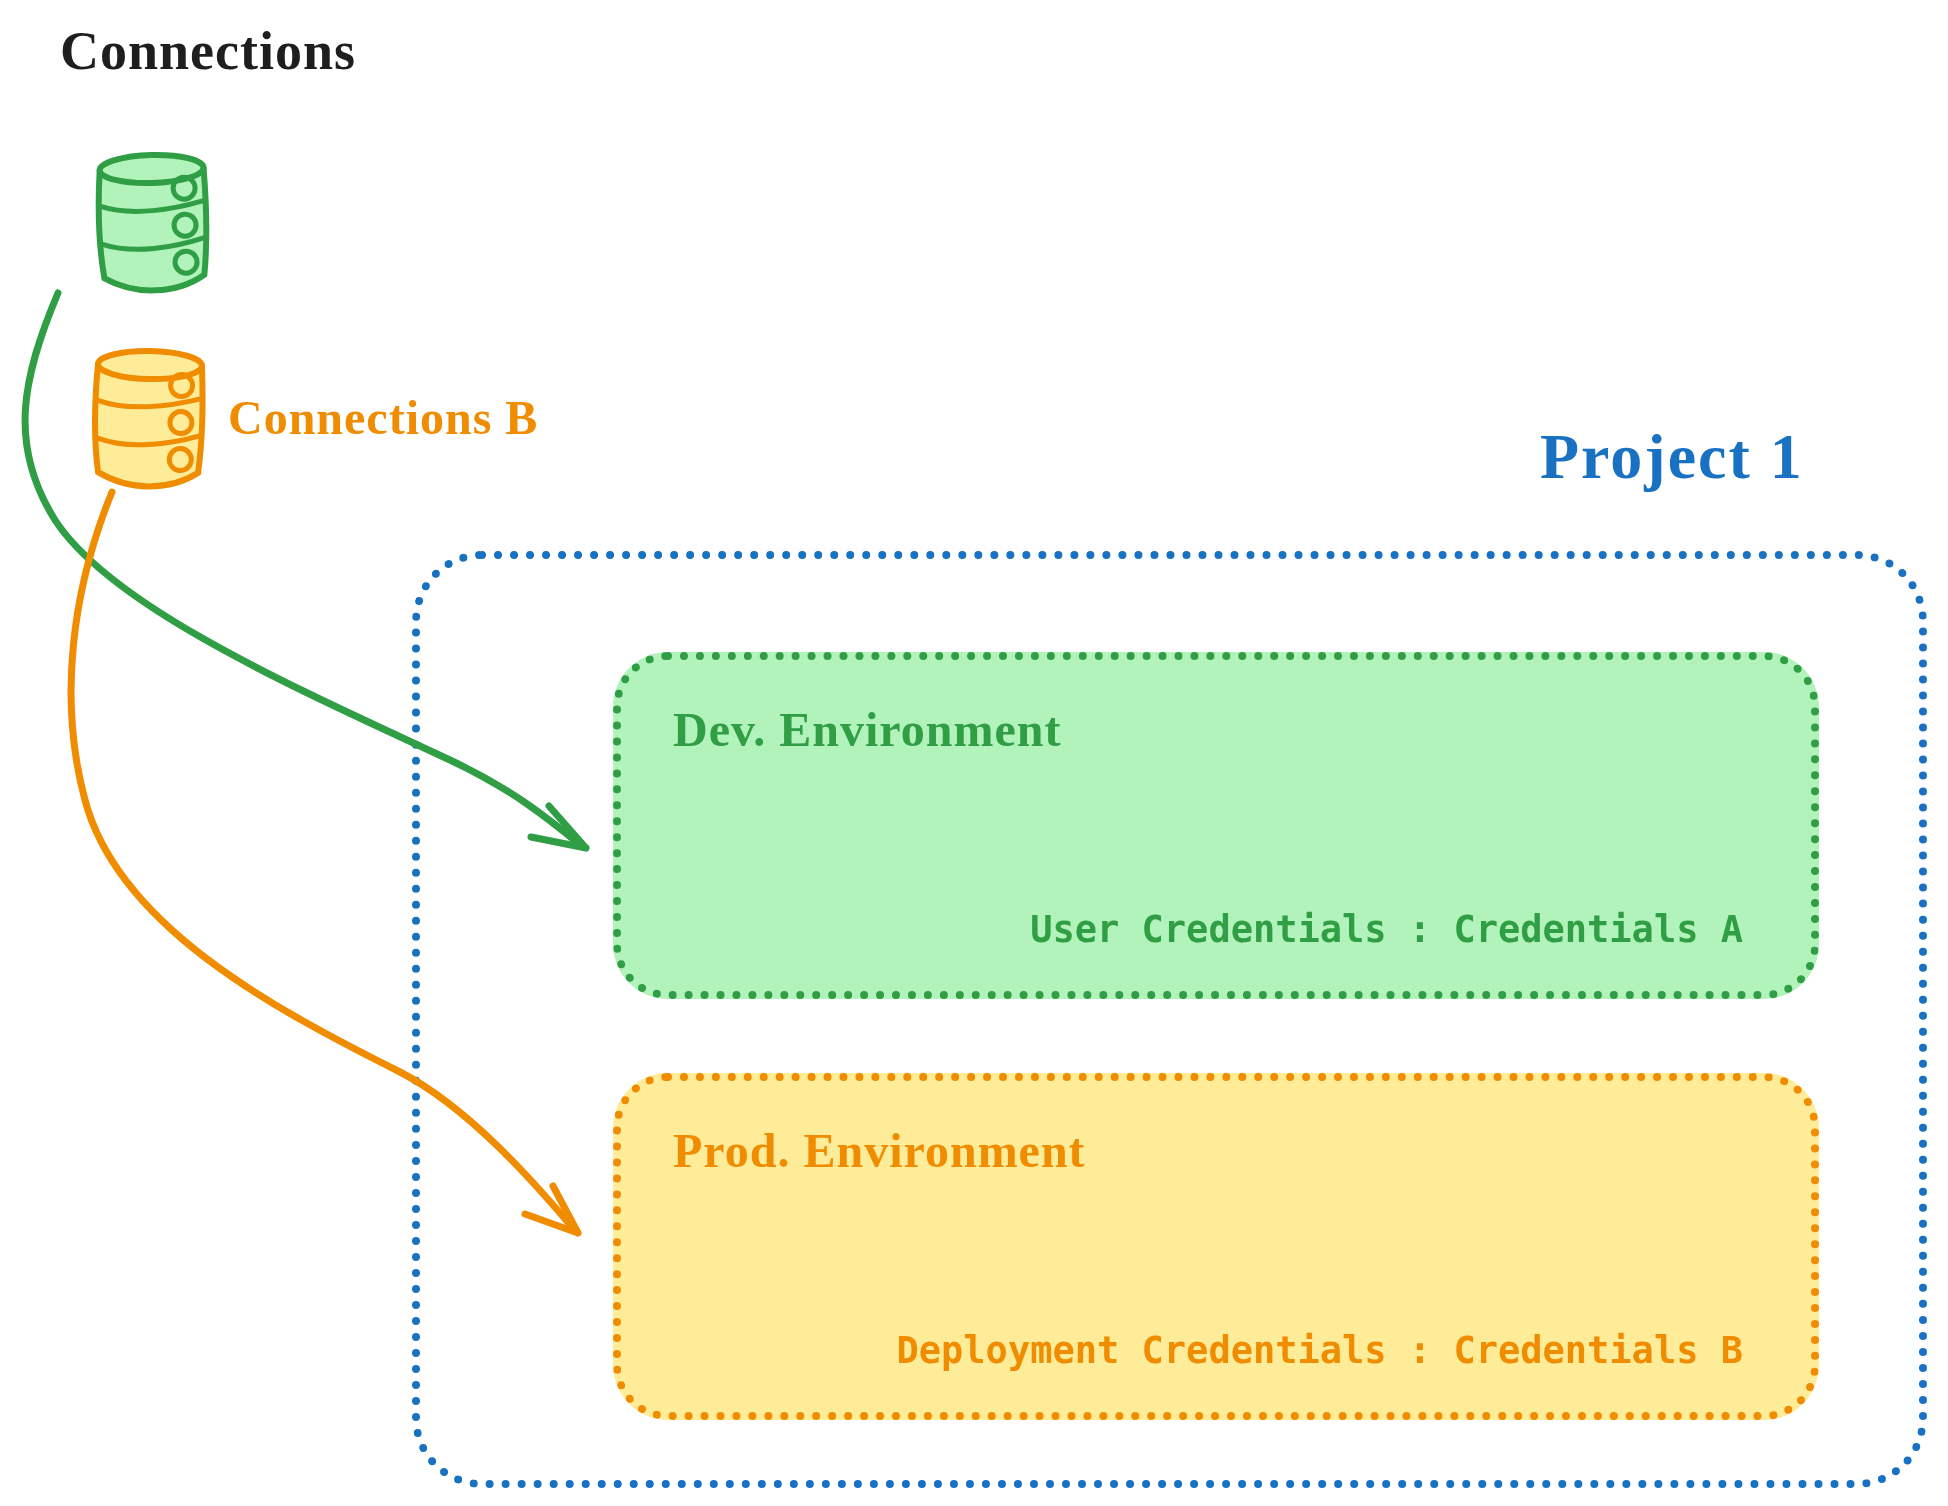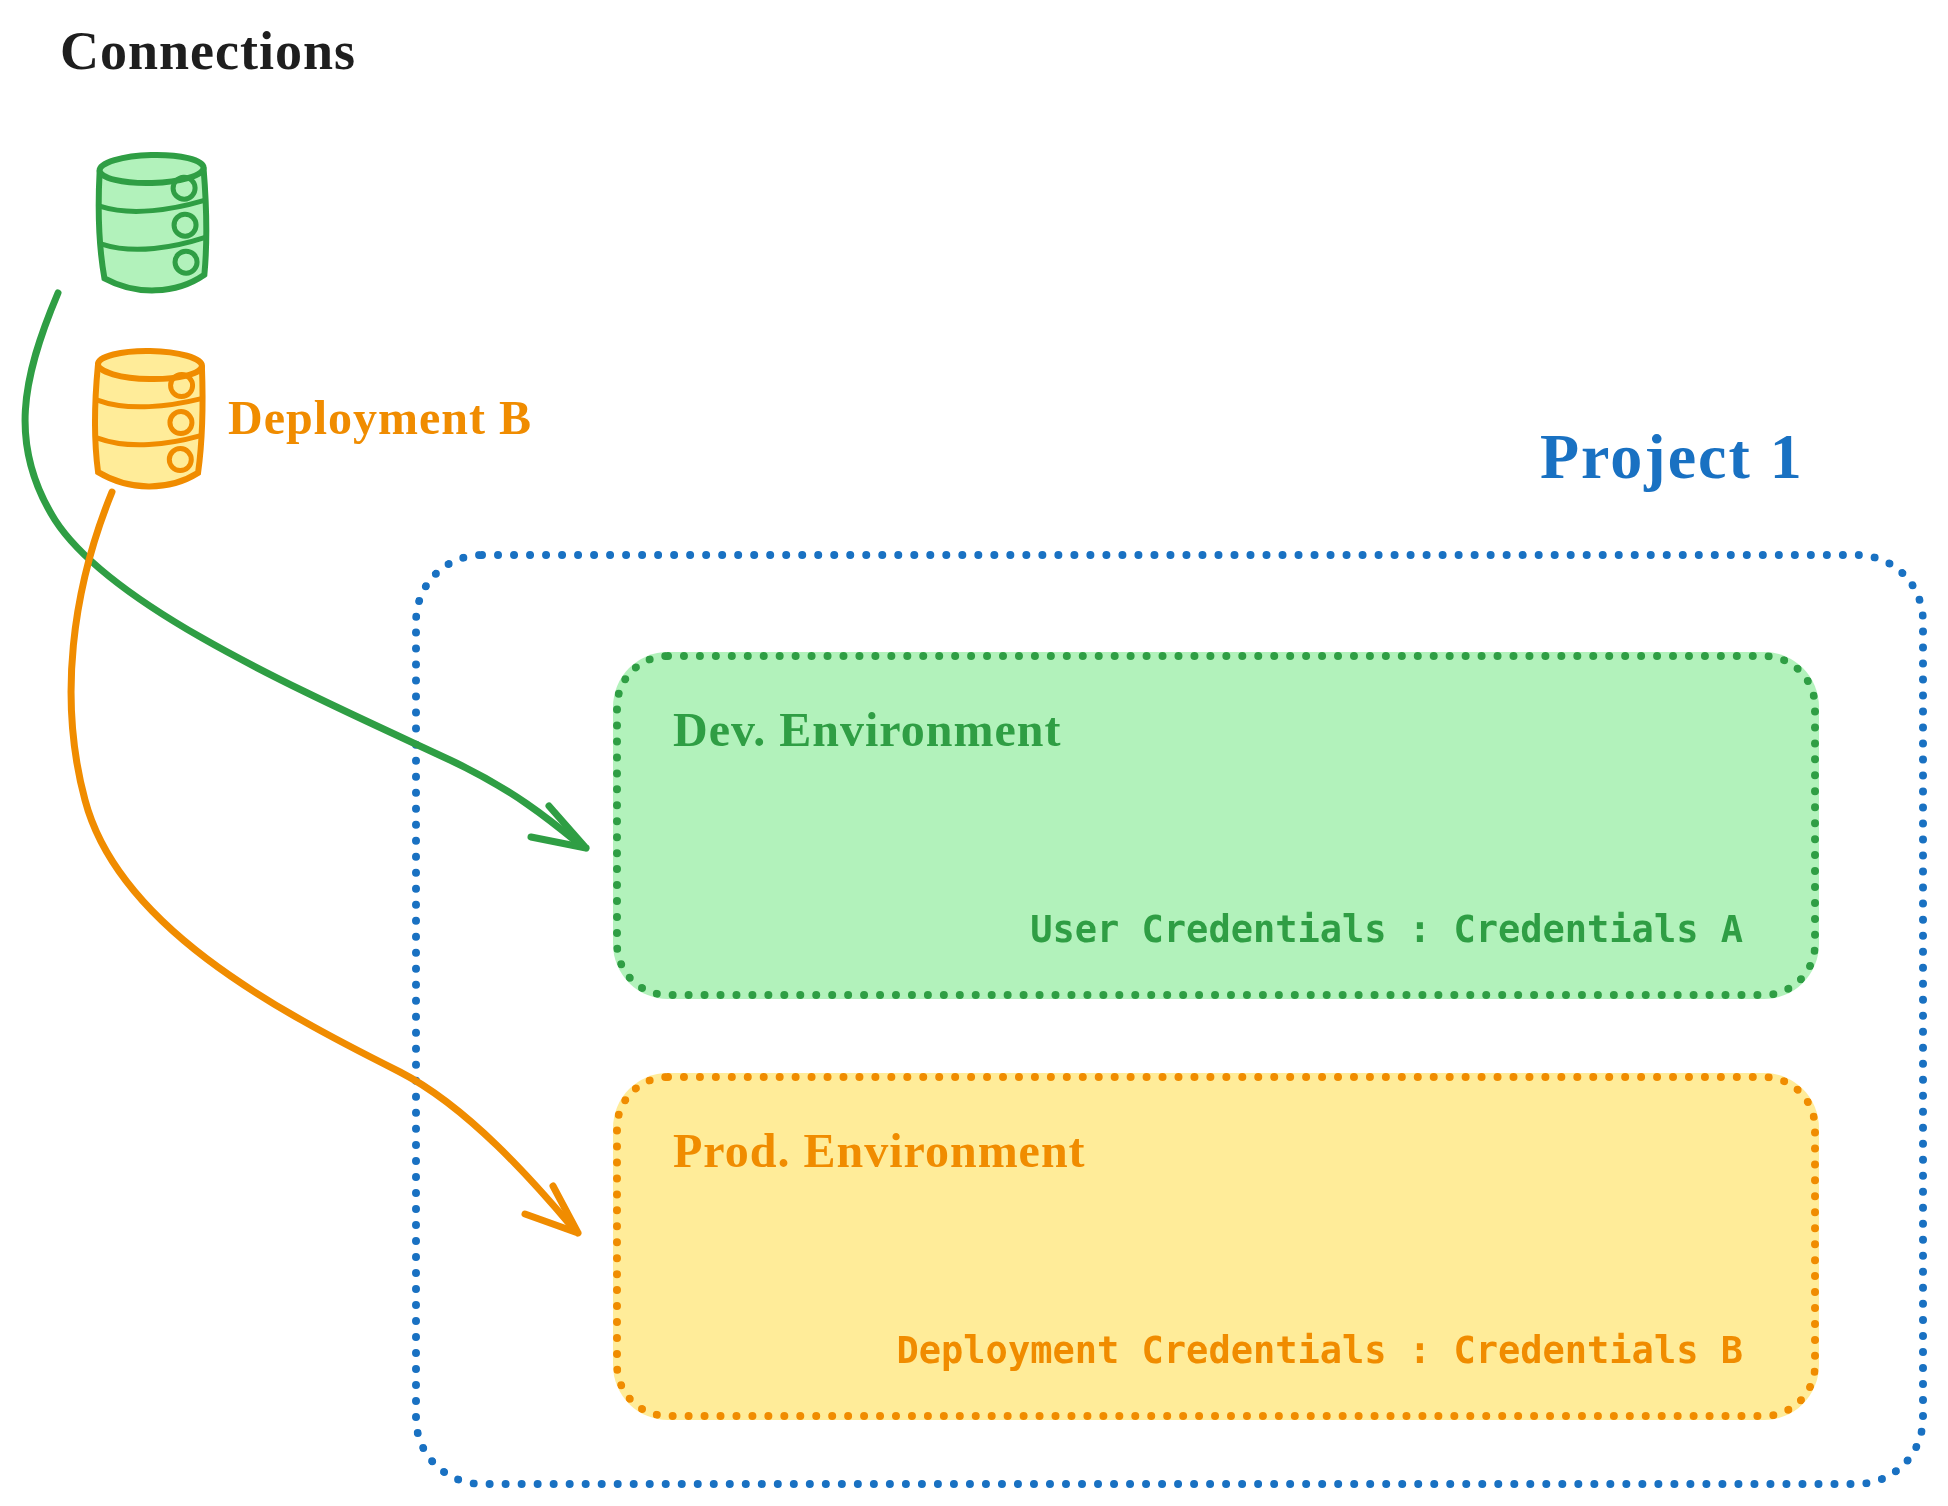--- a/index.html
+++ b/index.html
@@ -97,21 +97,21 @@
   <svg class="db-icon b" width="122" height="150" viewBox="0 0 122 150">
     <path d="M9,22 C6,60 6,96 11,129 C42,147 82,147 111,128 C115,95 115,58 113,22" fill="#ffec99" stroke="#f08c00" stroke-width="6" stroke-linecap="round"></path>
     <ellipse cx="61" cy="21" rx="52" ry="14" fill="#ffec99" stroke="#f08c00" stroke-width="6"></ellipse>
     <path d="M9,57 C40,68 82,62 112,54" fill="none" stroke="#f08c00" stroke-width="5" stroke-linecap="round"></path>
     <path d="M10,95 C41,106 82,100 112,91" fill="none" stroke="#f08c00" stroke-width="5" stroke-linecap="round"></path>
     <circle cx="93" cy="41" r="11" fill="none" stroke="#f08c00" stroke-width="5"></circle>
     <circle cx="93" cy="78" r="11" fill="none" stroke="#f08c00" stroke-width="5"></circle>
     <circle cx="93" cy="115" r="11" fill="none" stroke="#f08c00" stroke-width="5"></circle>
   </svg>
 
-  <div class="conn-label b hand">Deployment B</div>
+  <div class="conn-label b hand">Connections B</div>
 
   <div class="project-label hand">Project 1</div>
 
   <div class="project-box"></div>
 
   <div class="env-box dev">
     <div class="env-name">Dev. Environment</div>
     <div class="env-credentials">User Credentials : Credentials A</div>
   </div>
 

